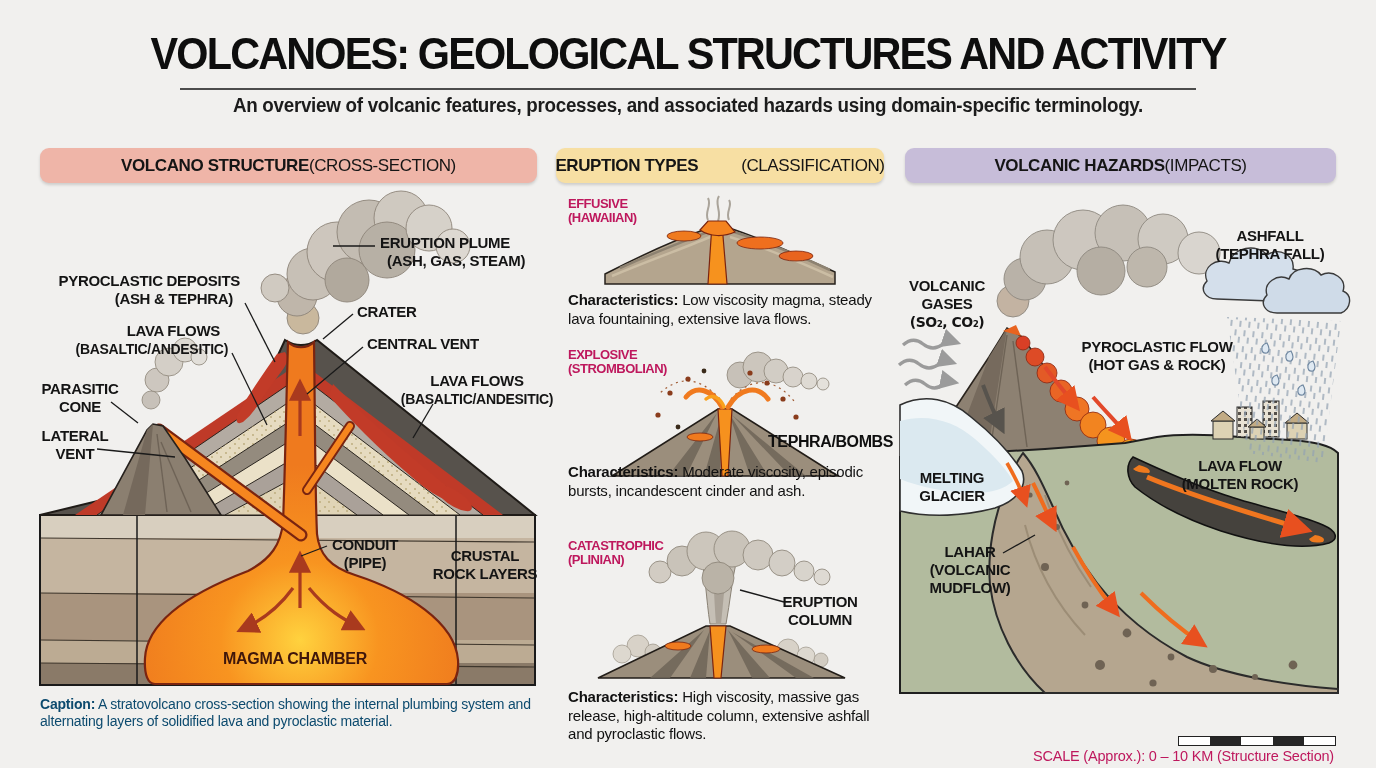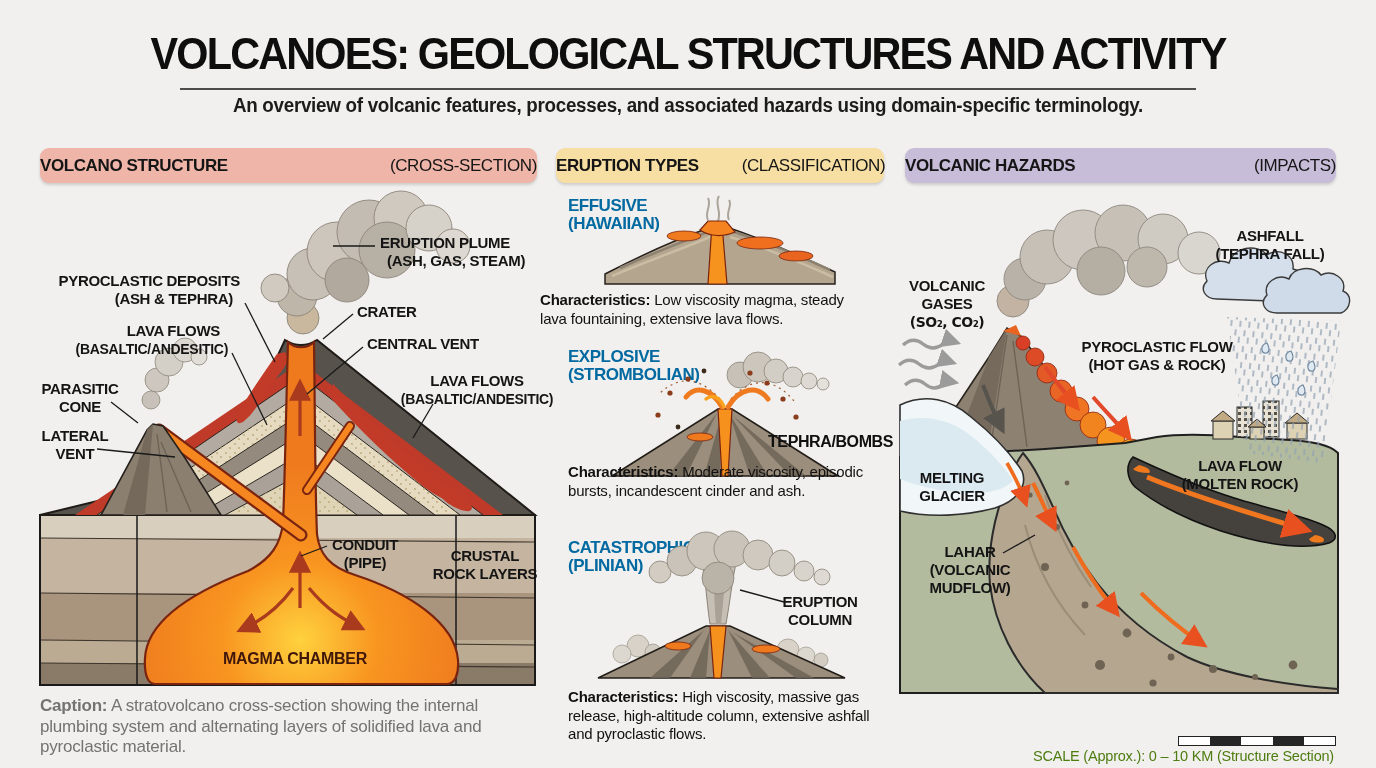--- a/index.html
+++ b/index.html
@@ -6,46 +6,46 @@
   #page{position:relative;width:1376px;height:768px;background:#f1f0ee;overflow:hidden;
         font-family:"Liberation Sans",sans-serif;color:#151515;}
   .abs{position:absolute;}
   
   #title{left:0;top:28px;width:1376px;text-align:center;font-size:45px;font-weight:700;
          letter-spacing:-2px;color:#0e0e0e;transform:scaleX(.92);white-space:nowrap;}
   #title-rule{left:180px;top:88px;width:1016px;height:0;border-top:2px solid #4c4c4c;}
   #subtitle{left:0;top:94px;width:1376px;text-align:center;font-size:20px;font-weight:700;
             letter-spacing:-.3px;color:#1c1c1c;transform:scaleX(.94);white-space:nowrap;}
   
-  .pill{top:148px;height:35px;border-radius:9px;display:flex;align-items:center;justify-content:space-between;
+  .pill{top:148px;height:35px;border-radius:9px;display:flex;align-items:center;justify-content:center;
         font-size:17px;letter-spacing:-.4px;box-shadow:0 2px 3px rgba(0,0,0,.15);white-space:nowrap;}
   .pill .b{font-weight:700;}
   .pill .r{font-weight:400;margin-left:0;}
   #pill-structure{left:40px;width:497px;background:#efb5a8;}
   #pill-eruption{left:556px;width:328px;background:#f7dfa3;gap:43px;}
   #pill-hazards{left:905px;width:431px;background:#c7bdd9;}
   
-  .caption{font-size:17px;line-height:1.22;color:#737373;letter-spacing:-.2px;}
+  .caption{font-size:14px;line-height:1.22;color:#0c4a6e;letter-spacing:-.2px;}
   .caption b{font-weight:700;}
   .char{font-size:15px;line-height:1.24;color:#111;letter-spacing:-.2px;}
   .char b{font-weight:700;}
-  .mid-head{font-size:17px;font-weight:700;line-height:1.06;letter-spacing:-.5px;color:#0369a1;}
+  .mid-head{font-size:13px;font-weight:700;line-height:1.06;letter-spacing:-.5px;color:#be185d;}
   .mid-label{font-size:16px;font-weight:700;letter-spacing:-.4px;color:#0f0f0f;white-space:nowrap;margin-top:40px;}
   
   svg{overflow:visible;}
   svg text{font-family:"Liberation Sans",sans-serif;font-weight:700;font-size:15px;
            letter-spacing:-.3px;fill:#141414;}
   svg text.small{font-size:14px;}
   svg text.maroon{fill:#40170b;font-size:16px;}
   svg text.subs{font-family:"DejaVu Sans",sans-serif;font-size:14px;letter-spacing:-.5px;}
   
   #scalebar{left:1178px;top:736px;width:156px;height:8px;border:1px solid #222;display:flex;background:#fff;}
   #scalebar .seg{flex:1;}
   #scalebar .seg.k{background:#262626;}
-  #scaletext{left:1000px;top:748px;width:334px;text-align:right;font-size:14.5px;color:#4d7c0f;letter-spacing:-.2px;}
+  #scaletext{left:1000px;top:748px;width:334px;text-align:right;font-size:14.5px;color:#be185d;letter-spacing:-.2px;}
 </style>
 </head>
 <body>
 
 <div id="page">
 
   <div class="abs" id="title">VOLCANOES: GEOLOGICAL STRUCTURES AND ACTIVITY</div>
   <div class="abs" id="title-rule"></div>
   <div class="abs" id="subtitle">An overview of volcanic features, processes, and associated hazards using domain-specific terminology.</div>
 
@@ -210,21 +210,21 @@
     <path d="M5,78 C40,60 80,42 106,33 L116,28 L126,31 C152,39 196,58 235,76 L235,88 L5,88 Z" fill="#b4a58e" stroke="#26211c" stroke-width="1.5"></path>
     <path d="M20,72 C60,54 92,42 110,35 M230,74 C196,58 160,44 128,34" fill="none" stroke="#8d8271" stroke-width="2.5"></path>
     <path d="M12,80 C55,62 95,48 112,40 M233,81 C200,66 166,52 130,41" fill="none" stroke="#cbbda4" stroke-width="2.5"></path>
     <polygon points="112,28 122,28 127,88 108,88" fill="#f6921e" stroke="#7a2410" stroke-width="1.2"></polygon>
     <path d="M100,34 L108,25 L126,25 L135,36 C124,41 110,41 100,34 Z" fill="#f5831f" stroke="#7a2410" stroke-width="1.2"></path>
     <ellipse cx="84" cy="40" rx="17" ry="5" fill="#f07a1e" stroke="#7a2410" stroke-width=".8"></ellipse>
     <ellipse cx="160" cy="47" rx="23" ry="6" fill="#ef6f1e" stroke="#7a2410" stroke-width=".8"></ellipse>
     <ellipse cx="196" cy="60" rx="17" ry="5" fill="#e8641f" stroke="#7a2410" stroke-width=".8"></ellipse>
   </svg>
 
-  <div class="abs char" style="left:540px;top:291px;width:322px">
+  <div class="abs char" style="left:568px;top:291px;width:322px">
     <b>Characteristics:</b>
     <span>Low viscosity magma, steady lava fountaining, extensive lava flows.</span>
   </div>
 
   <div class="abs mid-head" style="left:568px;top:348px">
     <div>EXPLOSIVE</div>
     <div>(STROMBOLIAN)</div>
   </div>
 
   <svg class="abs" style="left:600px;top:349px" width="250" height="130" viewBox="0 0 250 130">

